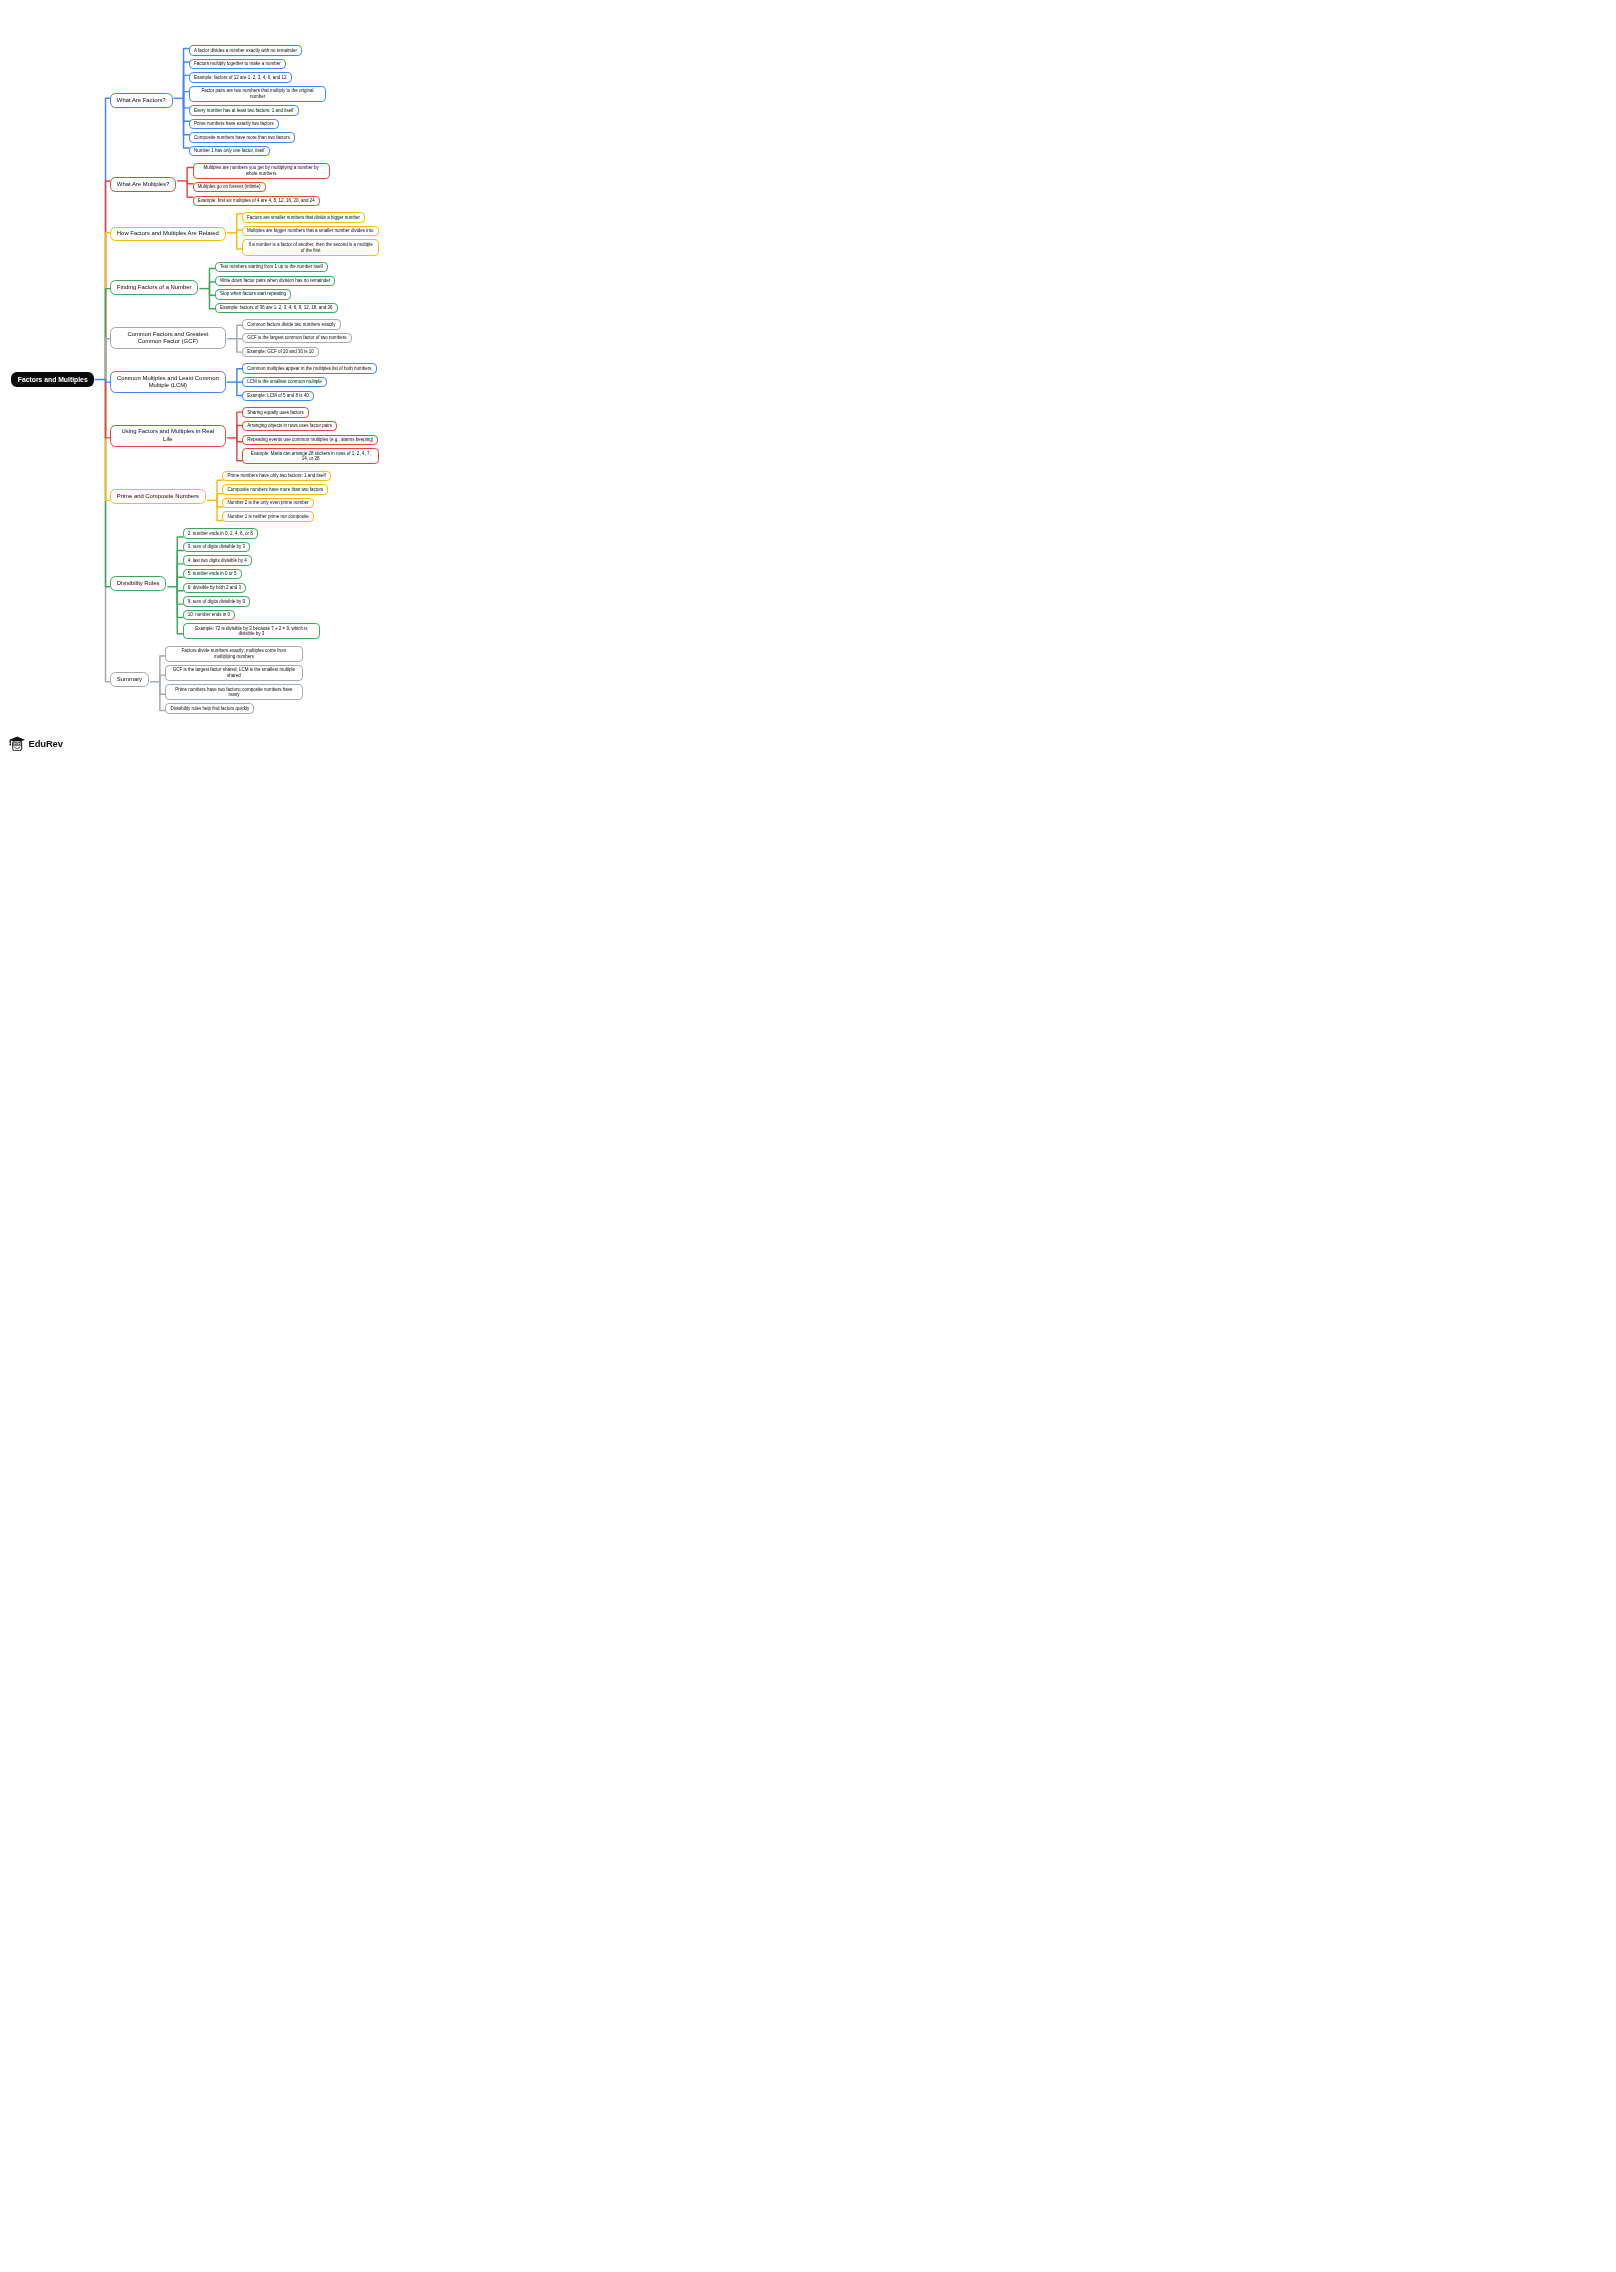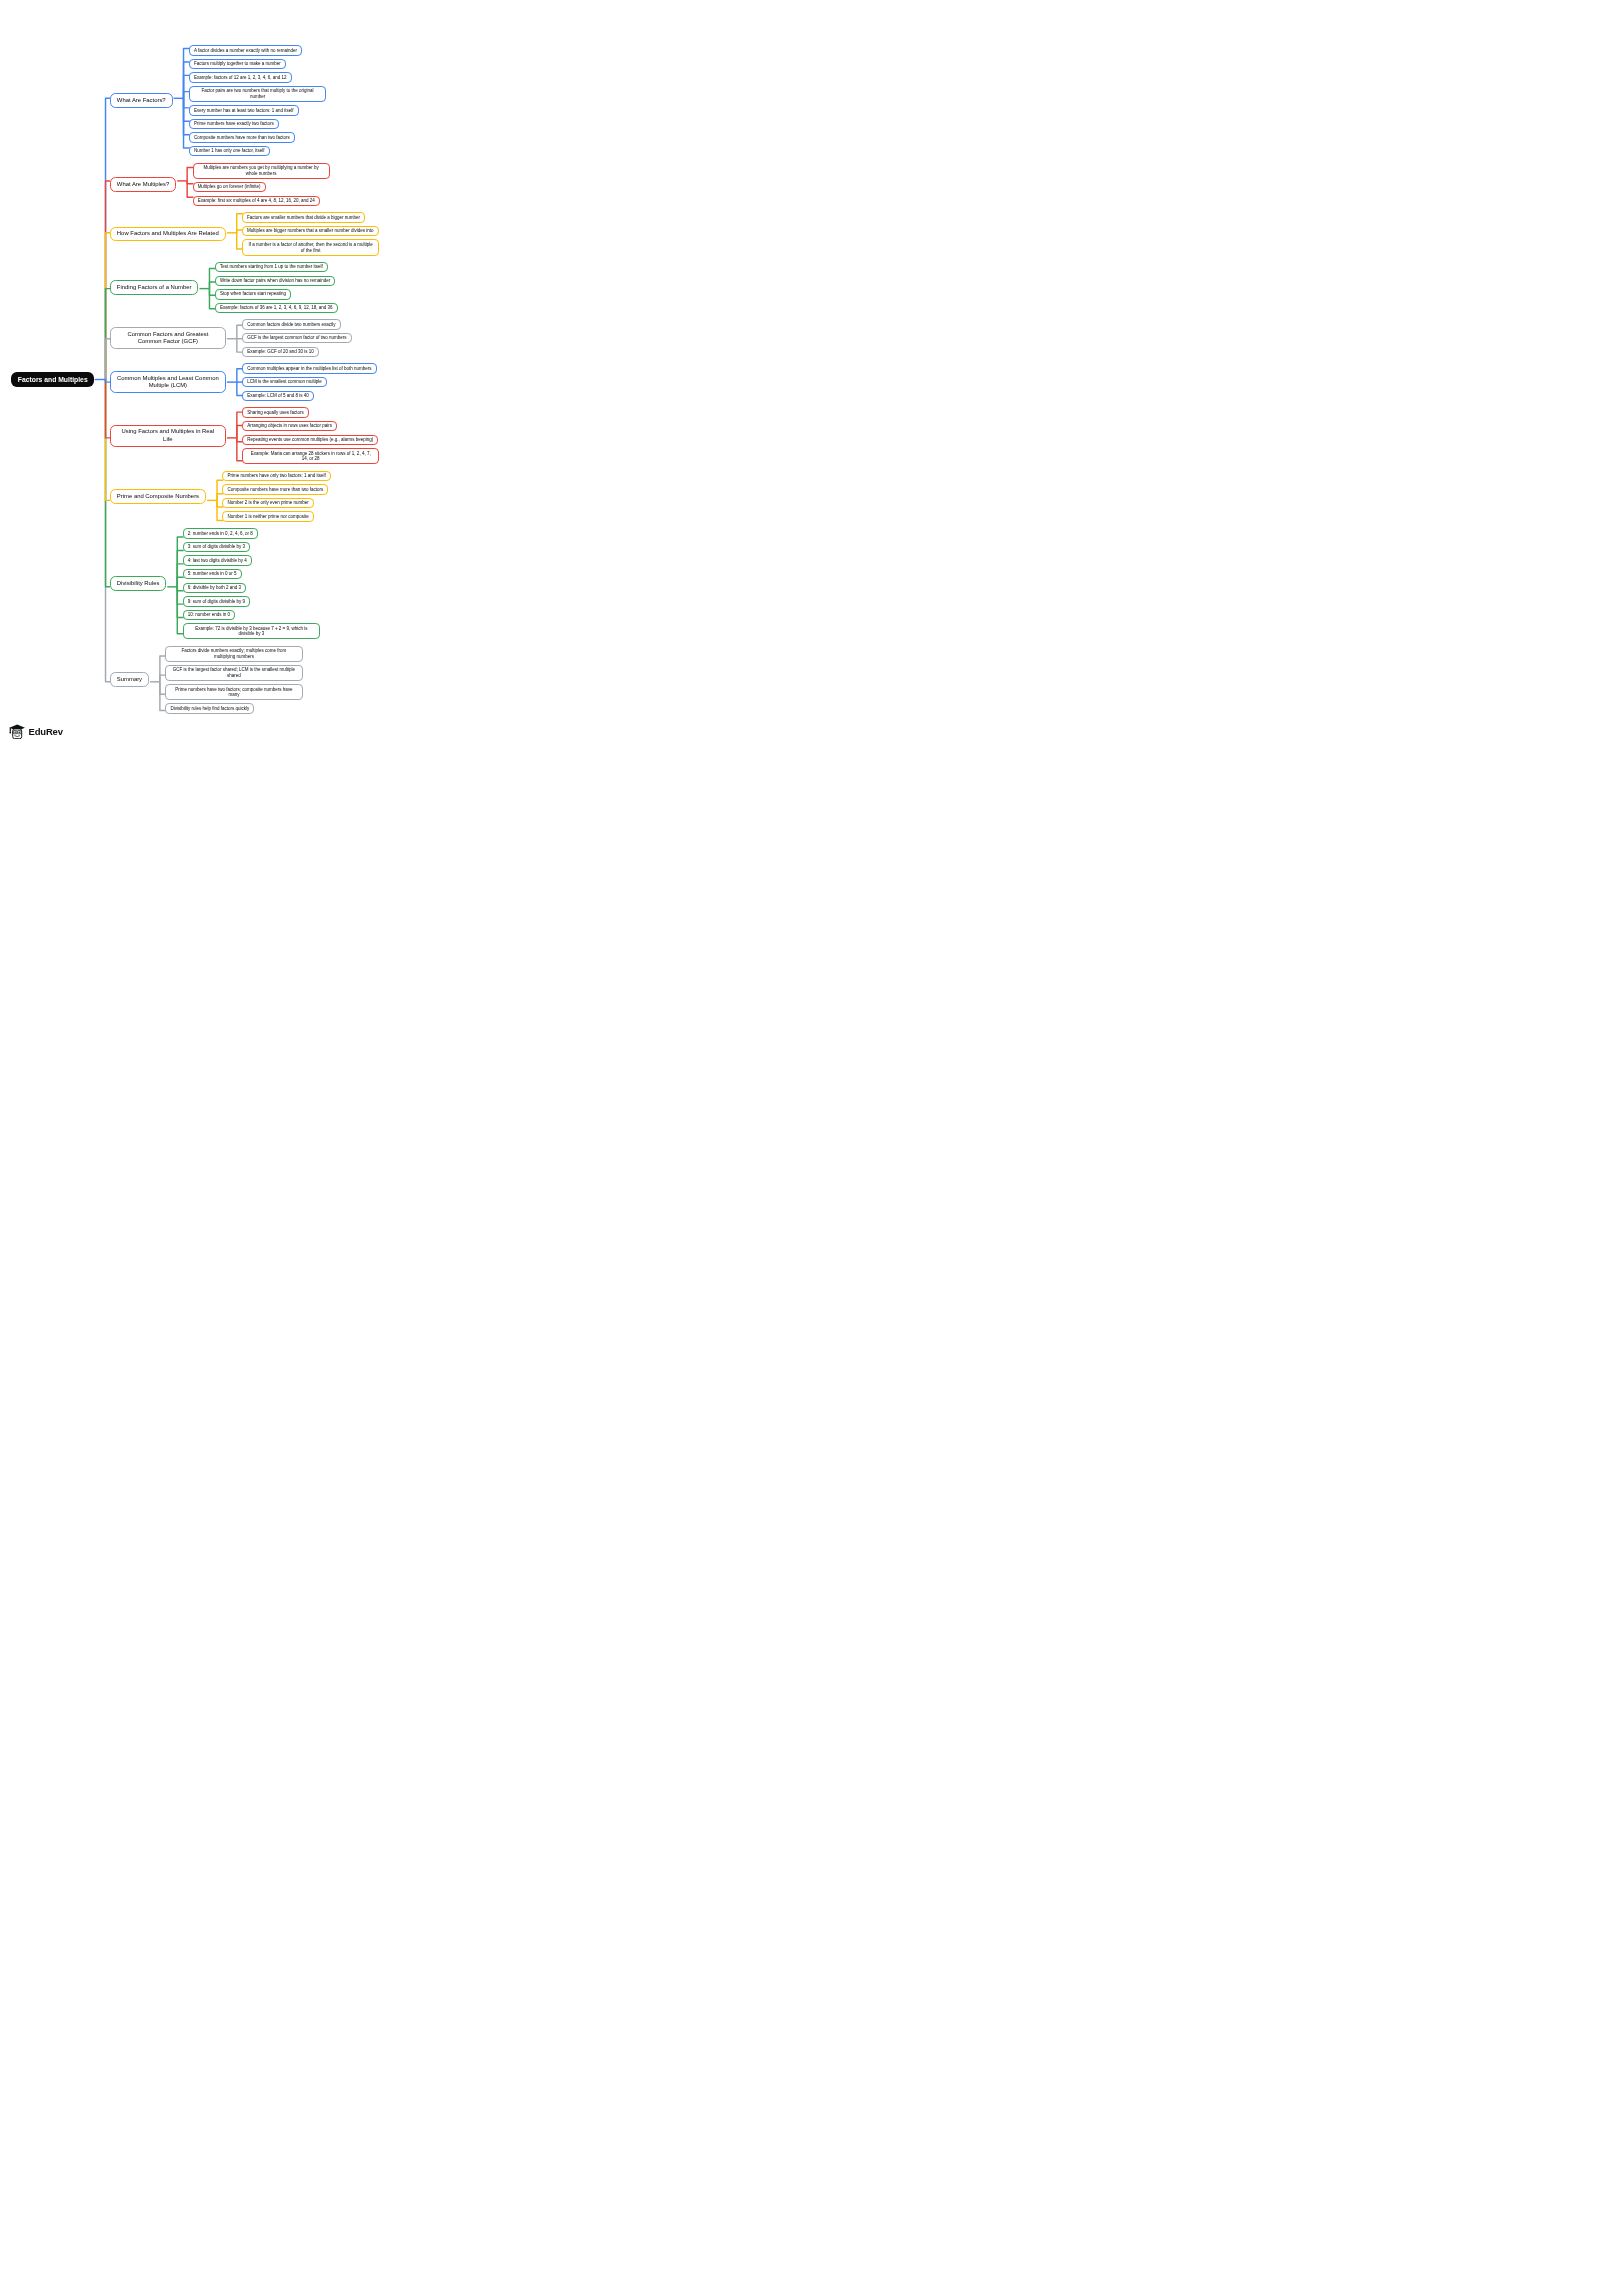--- a/index.html
+++ b/index.html
@@ -11,21 +11,21 @@
     padding:3.6px 6.8px;border-radius:5.9px;white-space:nowrap;position:relative;z-index:2;}
   #branches{display:flex;flex-direction:column;justify-content:center;gap:6.4px;margin-left:15.5px;height:100%;}
   .branch-row{display:flex;align-items:center;gap:16.4px;}
   .label-pill{flex:0 0 auto;background:#ffffff;border:1.6px solid #888;border-radius:5.5px;
     padding:2.7px 5.9px;font-size:5.9px;line-height:1.25;text-align:center;max-width:102px;
     position:relative;z-index:2;color:#0a0a0a;}
   .children-col{display:flex;flex-direction:column;gap:3.2px;align-items:flex-start;}
   .child-box{background:#ffffff;border:1.1px solid #888;border-radius:4.1px;
     padding:1.4px 4.1px;font-size:4.5px;line-height:1.25;text-align:center;max-width:127px;
     position:relative;z-index:2;color:#0a0a0a;}
-  #logo{position:absolute;left:9px;bottom:20px;display:flex;align-items:center;gap:3.2px;z-index:3;text-align:center;}
+  #logo{position:absolute;left:9px;bottom:8px;display:flex;align-items:center;gap:3.2px;z-index:3;text-align:center;}
   #logo-text{font-size:9.5px;font-weight:bold;color:#111111;letter-spacing:-0.2px;}
   #logo-icon{width:16.4px;height:15.5px;display:block;}
 </style>
 </head>
 <body>
 
 <div id="canvas">
   <svg id="connectors" viewBox="0 0 889 1669">
       <path d="M 232.203125 834.5 V 1499.75 H 242.203125" stroke="#A2A9B0" fill="none" stroke-width="3.2" stroke-linejoin="round"></path>
       <path d="M 232.203125 834.5 V 215.75 H 242.203125" stroke="#4285F4" fill="none" stroke-width="3.2" stroke-linejoin="round"></path>

